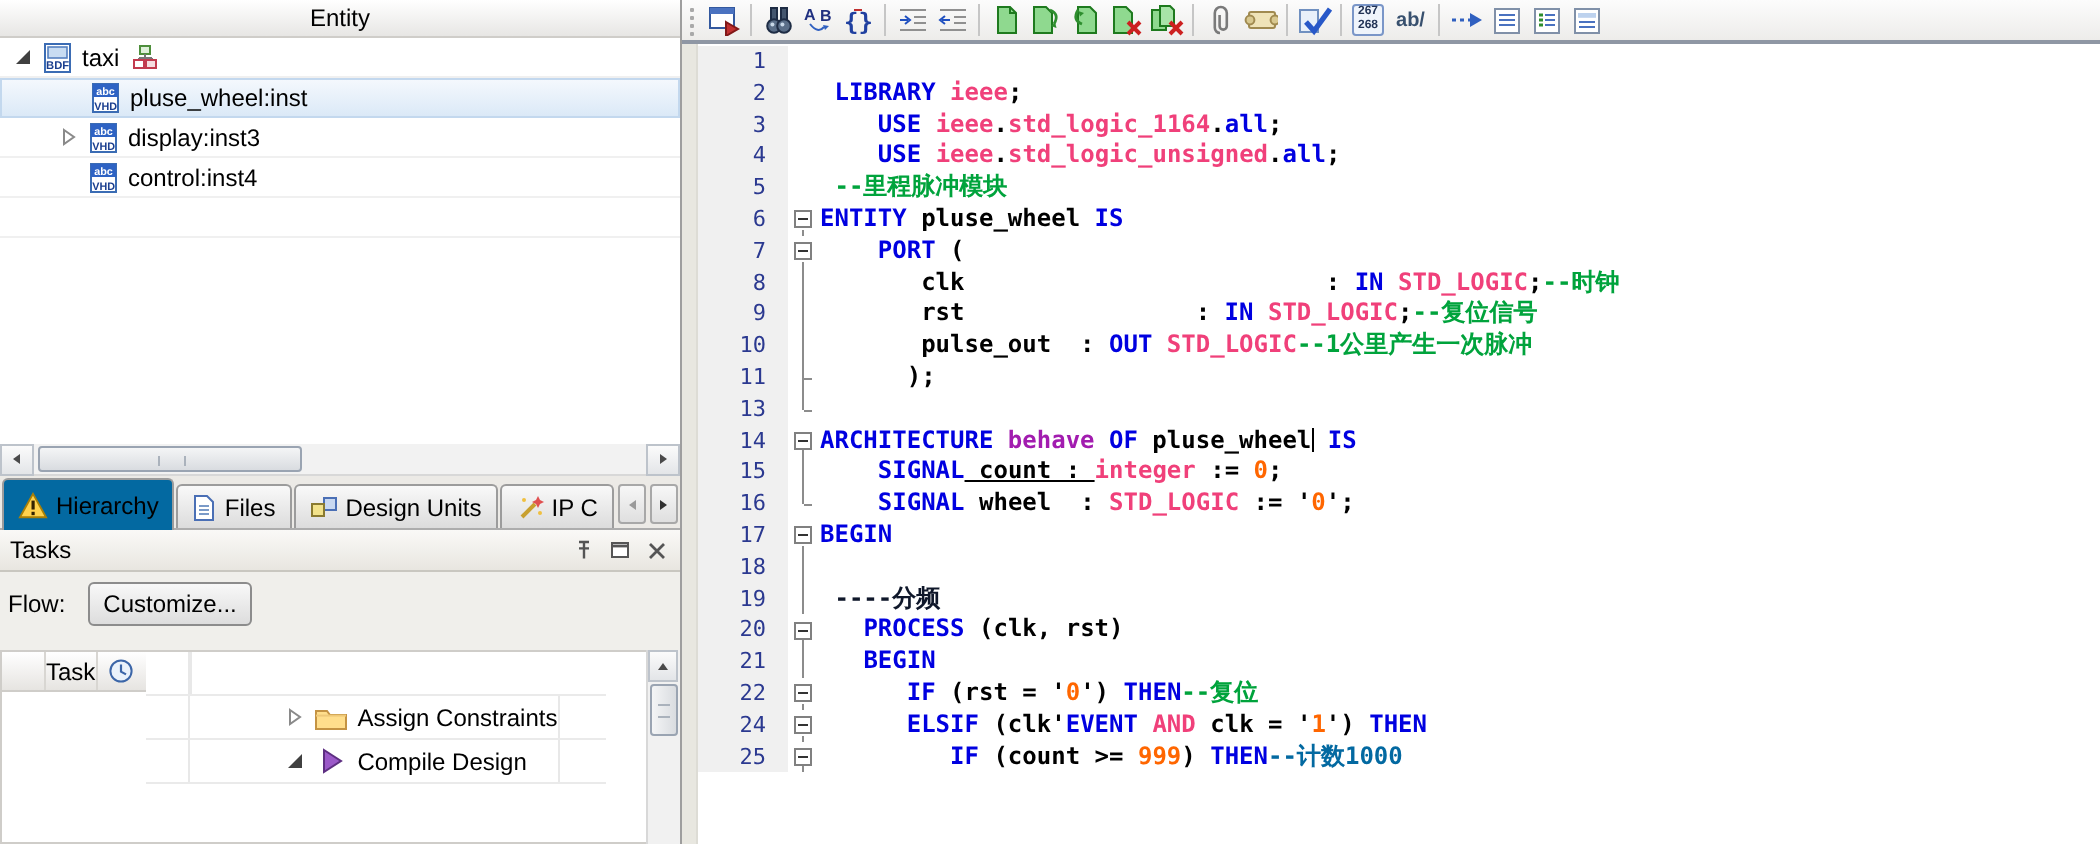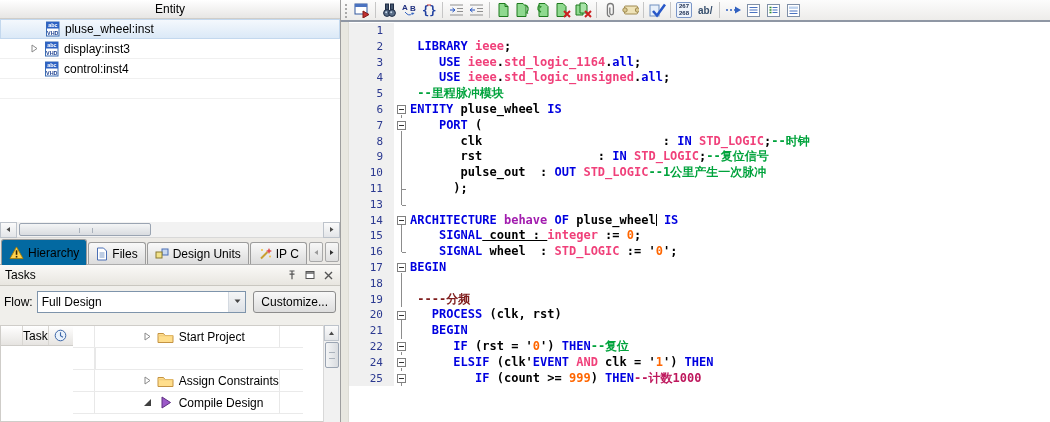--- a/index.html
+++ b/index.html
@@ -86,20 +86,44 @@
   svg{display:block;}
 </style>
 </head>
 <body>
 
 <div class="app">
 
   <div class="left">
     <div class="entity-header">Entity</div>
     <div class="tree" id="entity-tree">
+        <div class="trow">
+          <span class="tind" style="width:3px"></span>
+          <span class="texp">
+            <svg width="9" height="9">
+              <path d="M8 1 V8 H1 Z" fill="#404040"></path>
+            </svg>
+          </span>
+          <span class="ticon">
+            <svg width="16" height="16">
+              <rect x="1.5" y="1" width="12.5" height="14" fill="#fff" stroke="#3B6CB4"></rect>
+              <rect x="3" y="2.5" width="9.5" height="5.5" fill="#C8DCF2" stroke="#5580C0" stroke-width="0.8"></rect>
+              <text x="7.8" y="13.6" font-size="5.6" font-weight="bold" fill="#1B3F8F" text-anchor="middle" font-family="Liberation Sans,sans-serif">BDF</text>
+            </svg>
+          </span>
+          <span class="tlabel">taxi</span>
+          <span class="ticon">
+            <svg width="13" height="13">
+              <rect x="4" y="1" width="5" height="4" fill="#DFF0DA" stroke="#4E8F3C"></rect>
+              <path d="M6.5 5 V7 M3.5 7 H10 M3.5 7 V8 M10 7 V8" stroke="#777" fill="none"></path>
+              <rect x="1" y="8" width="5" height="4" fill="#fff" stroke="#C23B4E"></rect>
+              <rect x="7" y="8" width="5" height="4" fill="#F6DDE0" stroke="#C23B4E"></rect>
+            </svg>
+          </span>
+        </div>
         <div class="trow sel">
           <span class="tind" style="width:26px"></span>
           <span class="texp"></span>
           <span class="ticon">
             <svg width="16" height="16">
               <rect x="1.5" y="1" width="12.5" height="14" fill="#fff" stroke="#3B6CB4"></rect>
               <rect x="1.5" y="1" width="12.5" height="6.5" fill="#2E63C4"></rect>
               <text x="7.8" y="6.4" font-size="5.4" font-weight="bold" fill="#fff" text-anchor="middle" font-family="Liberation Sans,sans-serif">abc</text>
               <text x="7.8" y="13.8" font-size="5.4" font-weight="bold" fill="#1B3F8F" text-anchor="middle" font-family="Liberation Sans,sans-serif">VHD</text>
             </svg>
@@ -221,62 +245,36 @@
       </span>
       <span class="tt-ic">
         <svg width="9" height="9">
             <path d="M1 1 L8 8 M8 1 L1 8" stroke="#555" stroke-width="1.4"></path>
           </svg>
       </span>
     </div>
 
     <div class="flow-row">
       <span class="flow-label">Flow:</span>
-      <div class="combo">
-        <span class="val">Full Design</span>
-        <span class="arrowbox">
-          <svg width="7" height="5">
-              <path d="M0.5 0.5 L3.5 4 L6.5 0.5 Z" fill="#444"></path>
-            </svg>
-        </span>
-      </div>
       <div class="btn">Customize...</div>
     </div>
 
     <div class="task-area">
       <div class="task-table">
         <div class="thead">
           <div class="th c1"></div>
           <div class="th cmain">Task</div>
           <div class="th cclock">
             <svg width="13" height="13">
                 <circle cx="6.5" cy="6.5" r="5.3" fill="#EAF2FB" stroke="#3C66A8"></circle>
                 <path d="M6.5 3.2 V6.8 L9 8.2" stroke="#3C66A8" fill="none" stroke-width="1.1"></path>
               </svg>
           </div>
         </div>
         <div id="task-rows">
-            <div class="krow">
-              <div class="c1"></div>
-              <div class="cmain">
-                <span class="texp">
-                  <svg width="9" height="9">
-                    <path d="M2 1 L7 4.5 L2 8 Z" fill="#fff" stroke="#8A8A8A"></path>
-                  </svg>
-                </span>
-                <span class="kicon">
-                  <svg width="17" height="12">
-                    <path d="M1 2.5 h5.5 l1.5 2 H16 v7 H1 Z" fill="#FFDE8C" stroke="#C49343"></path>
-                    <path d="M1 4.8 h15" stroke="#EEC878"></path>
-                  </svg>
-                </span>
-                <span>Start Project</span>
-              </div>
-              <div class="cclock"></div>
-            </div>
             <div class="krow">
               <div class="c1"></div>
               <div class="cclock"></div>
             </div>
             <div class="krow">
               <div class="c1"></div>
               <div class="cmain">
                 <span class="texp">
                   <svg width="9" height="9">
                     <path d="M2 1 L7 4.5 L2 8 Z" fill="#fff" stroke="#8A8A8A"></path>
@@ -575,21 +573,21 @@
             <div class="fold">
               <span class="ln"></span>
             </div>
             <div class="code-text"></div>
           </div>
           <div class="code-line">
             <div class="gutter" style="color: rgb(43, 57, 144);">19</div>
             <div class="fold">
               <span class="ln"></span>
             </div>
-            <div class="code-text"><span style="color: rgb(0, 0, 0);"> </span><span style="color: #7f1d1d;">----分频</span></div>
+            <div class="code-text"><span style="color: rgb(0, 0, 0);"> </span><span style="color: #0f172a;">----分频</span></div>
           </div>
           <div class="code-line">
             <div class="gutter" style="color: rgb(43, 57, 144);">20</div>
             <div class="fold">
               <span class="boxx"></span>
               <span class="bline"></span>
             </div>
             <div class="code-text"><span style="color: rgb(0, 0, 0);">   </span><span style="color: rgb(0, 0, 224);">PROCESS</span><span style="color: rgb(0, 0, 0);"> (clk, rst)</span></div>
           </div>
           <div class="code-line">
@@ -614,19 +612,19 @@
               <span class="bline"></span>
             </div>
             <div class="code-text"><span style="color: rgb(0, 0, 0);">      </span><span style="color: rgb(0, 0, 224);">ELSIF</span><span style="color: rgb(0, 0, 0);"> (clk'</span><span style="color: rgb(0, 0, 224);">EVENT</span><span style="color: rgb(0, 0, 0);"> </span><span style="color: rgb(240, 64, 122);">AND</span><span style="color: rgb(0, 0, 0);"> clk = '</span><span style="color: rgb(255, 102, 0);">1</span><span style="color: rgb(0, 0, 0);">') </span><span style="color: rgb(0, 0, 224);">THEN</span></div>
           </div>
           <div class="code-line">
             <div class="gutter" style="color: rgb(43, 57, 144);">25</div>
             <div class="fold">
               <span class="boxx"></span>
               <span class="bline"></span>
             </div>
-            <div class="code-text"><span style="color: rgb(0, 0, 0);">         </span><span style="color: rgb(0, 0, 224);">IF</span><span style="color: rgb(0, 0, 0);"> (count &gt;= </span><span style="color: rgb(255, 102, 0);">999</span><span style="color: rgb(0, 0, 0);">) </span><span style="color: rgb(0, 0, 224);">THEN</span><span style="color: #be185d;">--计数1000</span></div>
+            <div class="code-text"><span style="color: rgb(0, 0, 0);">         </span><span style="color: rgb(0, 0, 224);">IF</span><span style="color: rgb(0, 0, 0);"> (count &gt;= </span><span style="color: rgb(255, 102, 0);">999</span><span style="color: rgb(0, 0, 0);">) </span><span style="color: rgb(0, 0, 224);">THEN</span><span style="color: #0369a1;">--计数1000</span></div>
           </div>
         </div>
     </div>
   </div>
 
 </div>
 
 </body></html>

